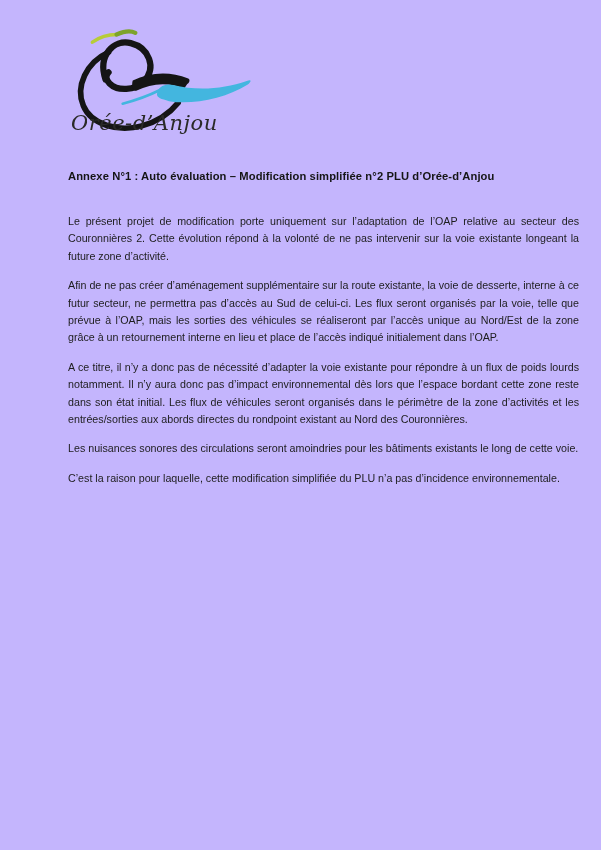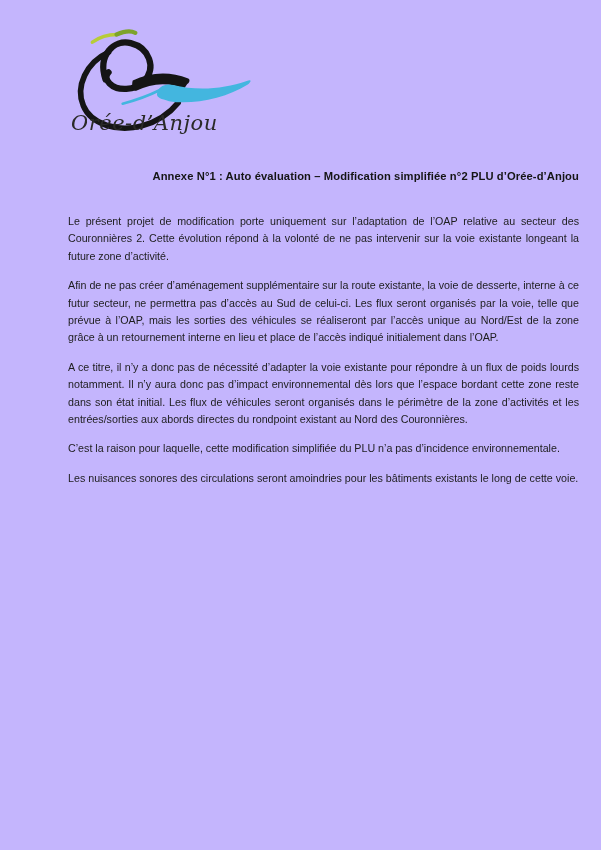--- a/index.html
+++ b/index.html
@@ -43,21 +43,20 @@
     top: 170px;
     left: 68px;
     right: 66px;
   }
   .doc-title {
     font-size: 11.2px;
     font-weight: bold;
     color: #151515;
     margin: 0 0 31px 0;
     letter-spacing: 0.1px;
-    text-align: right;
   }
   .doc-body p {
     font-size: 10.7px;
     line-height: 17.4px;
     text-align: justify;
     margin: 12px 0 11px 0;
     color: #1d1d1d;
   }
 </style>
 </head>
@@ -86,18 +85,18 @@
 
   <div class="brand-script">Orée-d’Anjou</div>
 
   <div class="content">
     <h1 class="doc-title">Annexe N°1 : Auto évaluation – Modification simplifiée n°2 PLU d’Orée-d’Anjou</h1>
 
     <div class="doc-body">
       <p>Le présent projet de modification porte uniquement sur l’adaptation de l’OAP relative au secteur des Couronnières 2. Cette évolution répond à la volonté de ne pas intervenir sur la voie existante longeant la future zone d’activité.</p>
       <p>Afin de ne pas créer d’aménagement supplémentaire sur la route existante, la voie de desserte, interne à ce futur secteur, ne permettra pas d’accès au Sud de celui-ci. Les flux seront organisés par la voie, telle que prévue à l’OAP, mais les sorties des véhicules se réaliseront par l’accès unique au Nord/Est de la zone grâce à un retournement interne en lieu et place de l’accès indiqué initialement dans l’OAP.</p>
       <p>A ce titre, il n’y a donc pas de nécessité d’adapter la voie existante pour répondre à un flux de poids lourds notamment. Il n’y aura donc pas d’impact environnemental dès lors que l’espace bordant cette zone reste dans son état initial. Les flux de véhicules seront organisés dans le périmètre de la zone d’activités et les entrées/sorties aux abords directes du rondpoint existant au Nord des Couronnières.</p>
+      <p>Les nuisances sonores des circulations seront amoindries pour les bâtiments existants le long de cette voie.</p>
       <p>C’est la raison pour laquelle, cette modification simplifiée du PLU n’a pas d’incidence environnementale.</p>
-      <p>Les nuisances sonores des circulations seront amoindries pour les bâtiments existants le long de cette voie.</p>
     </div>
   </div>
 
 </div>
 
 </body></html>

